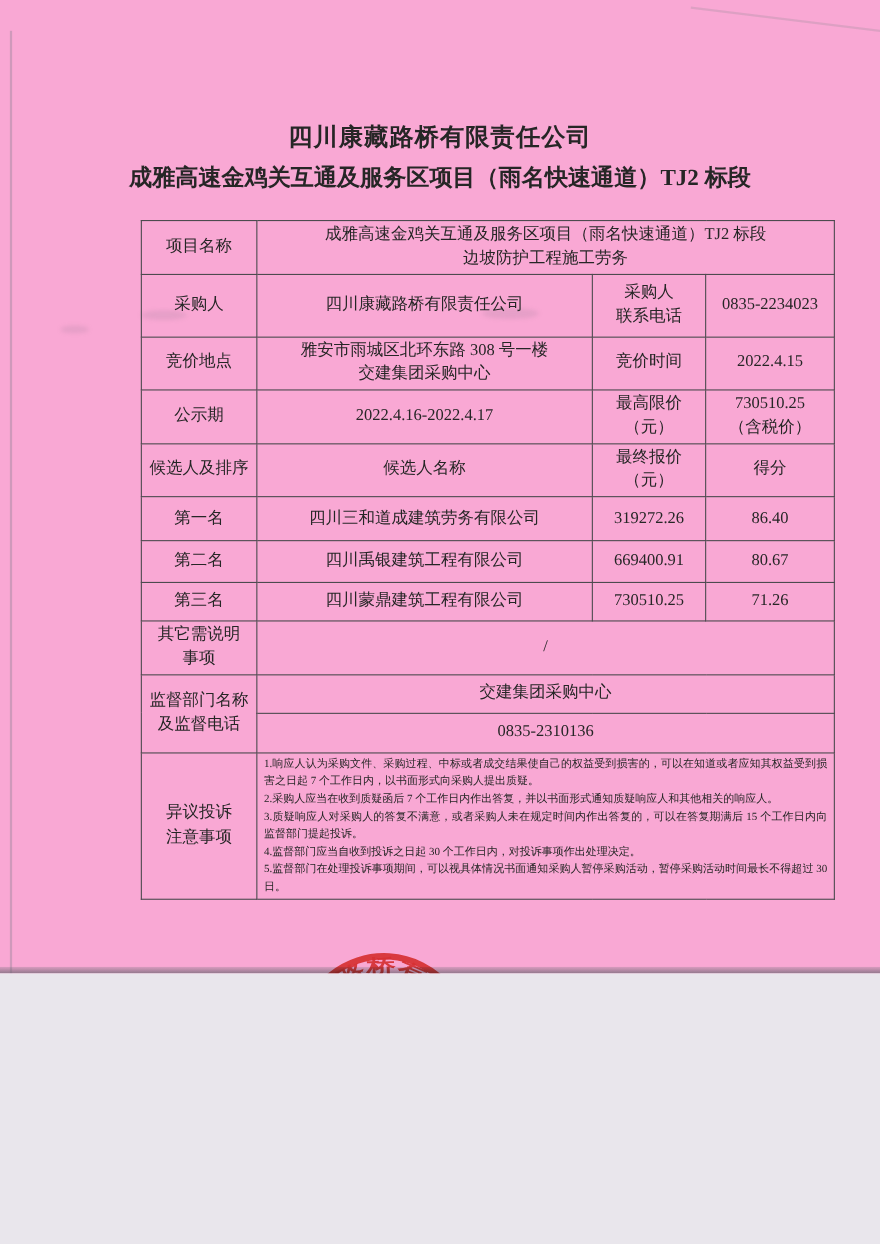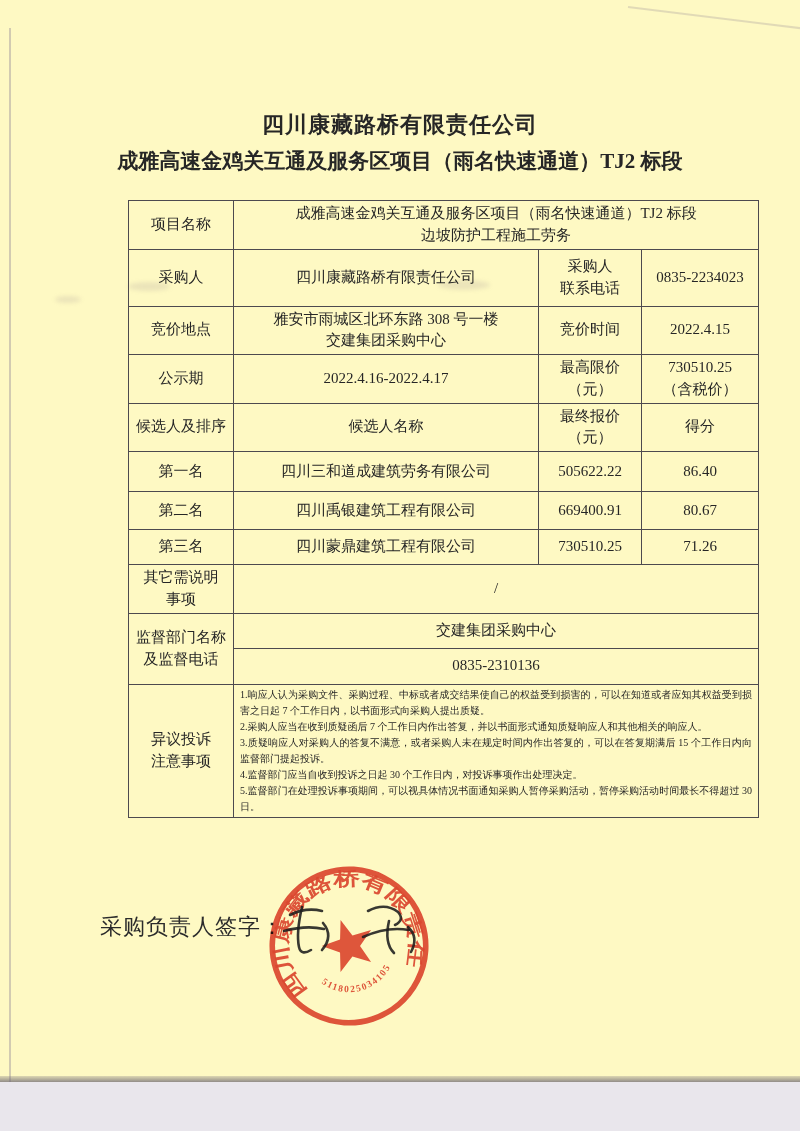--- a/index.html
+++ b/index.html
@@ -1,23 +1,23 @@
 <!DOCTYPE html>
 <html><head>
 <meta charset="utf-8">
 <style>
   * { margin: 0; padding: 0; box-sizing: border-box; }
   html,body { background:#e9e6ec; }
   body { font-family: "Liberation Serif", "DejaVu Serif", serif; }
 
   .page {
     position: relative;
-    width: 800px; height: 1082px;
+    width: 800px; height: 885px;
     margin: 0 auto;
-    background: #fef9c3;
+    background: #f9a8d4;
     overflow: hidden;
     color: #262626;
   }
 
   
   .edge-left {
     position:absolute; left:9px; top:28px; bottom:0; width:2px;
     background: rgba(140,130,148,.38);
   }
   .edge-bottom {
@@ -139,21 +139,21 @@
       <td>候选人及排序</td>
       <td>候选人名称</td>
       <td class="preline">最终报价
 （元）</td>
       <td>得分</td>
     </tr>
 
     <tr class="r6">
       <td>第一名</td>
       <td>四川三和道成建筑劳务有限公司</td>
-      <td>505622.22</td>
+      <td>319272.26</td>
       <td>86.40</td>
     </tr>
 
     <tr class="r7">
       <td>第二名</td>
       <td>四川禹银建筑工程有限公司</td>
       <td>669400.91</td>
       <td>80.67</td>
     </tr>
 

